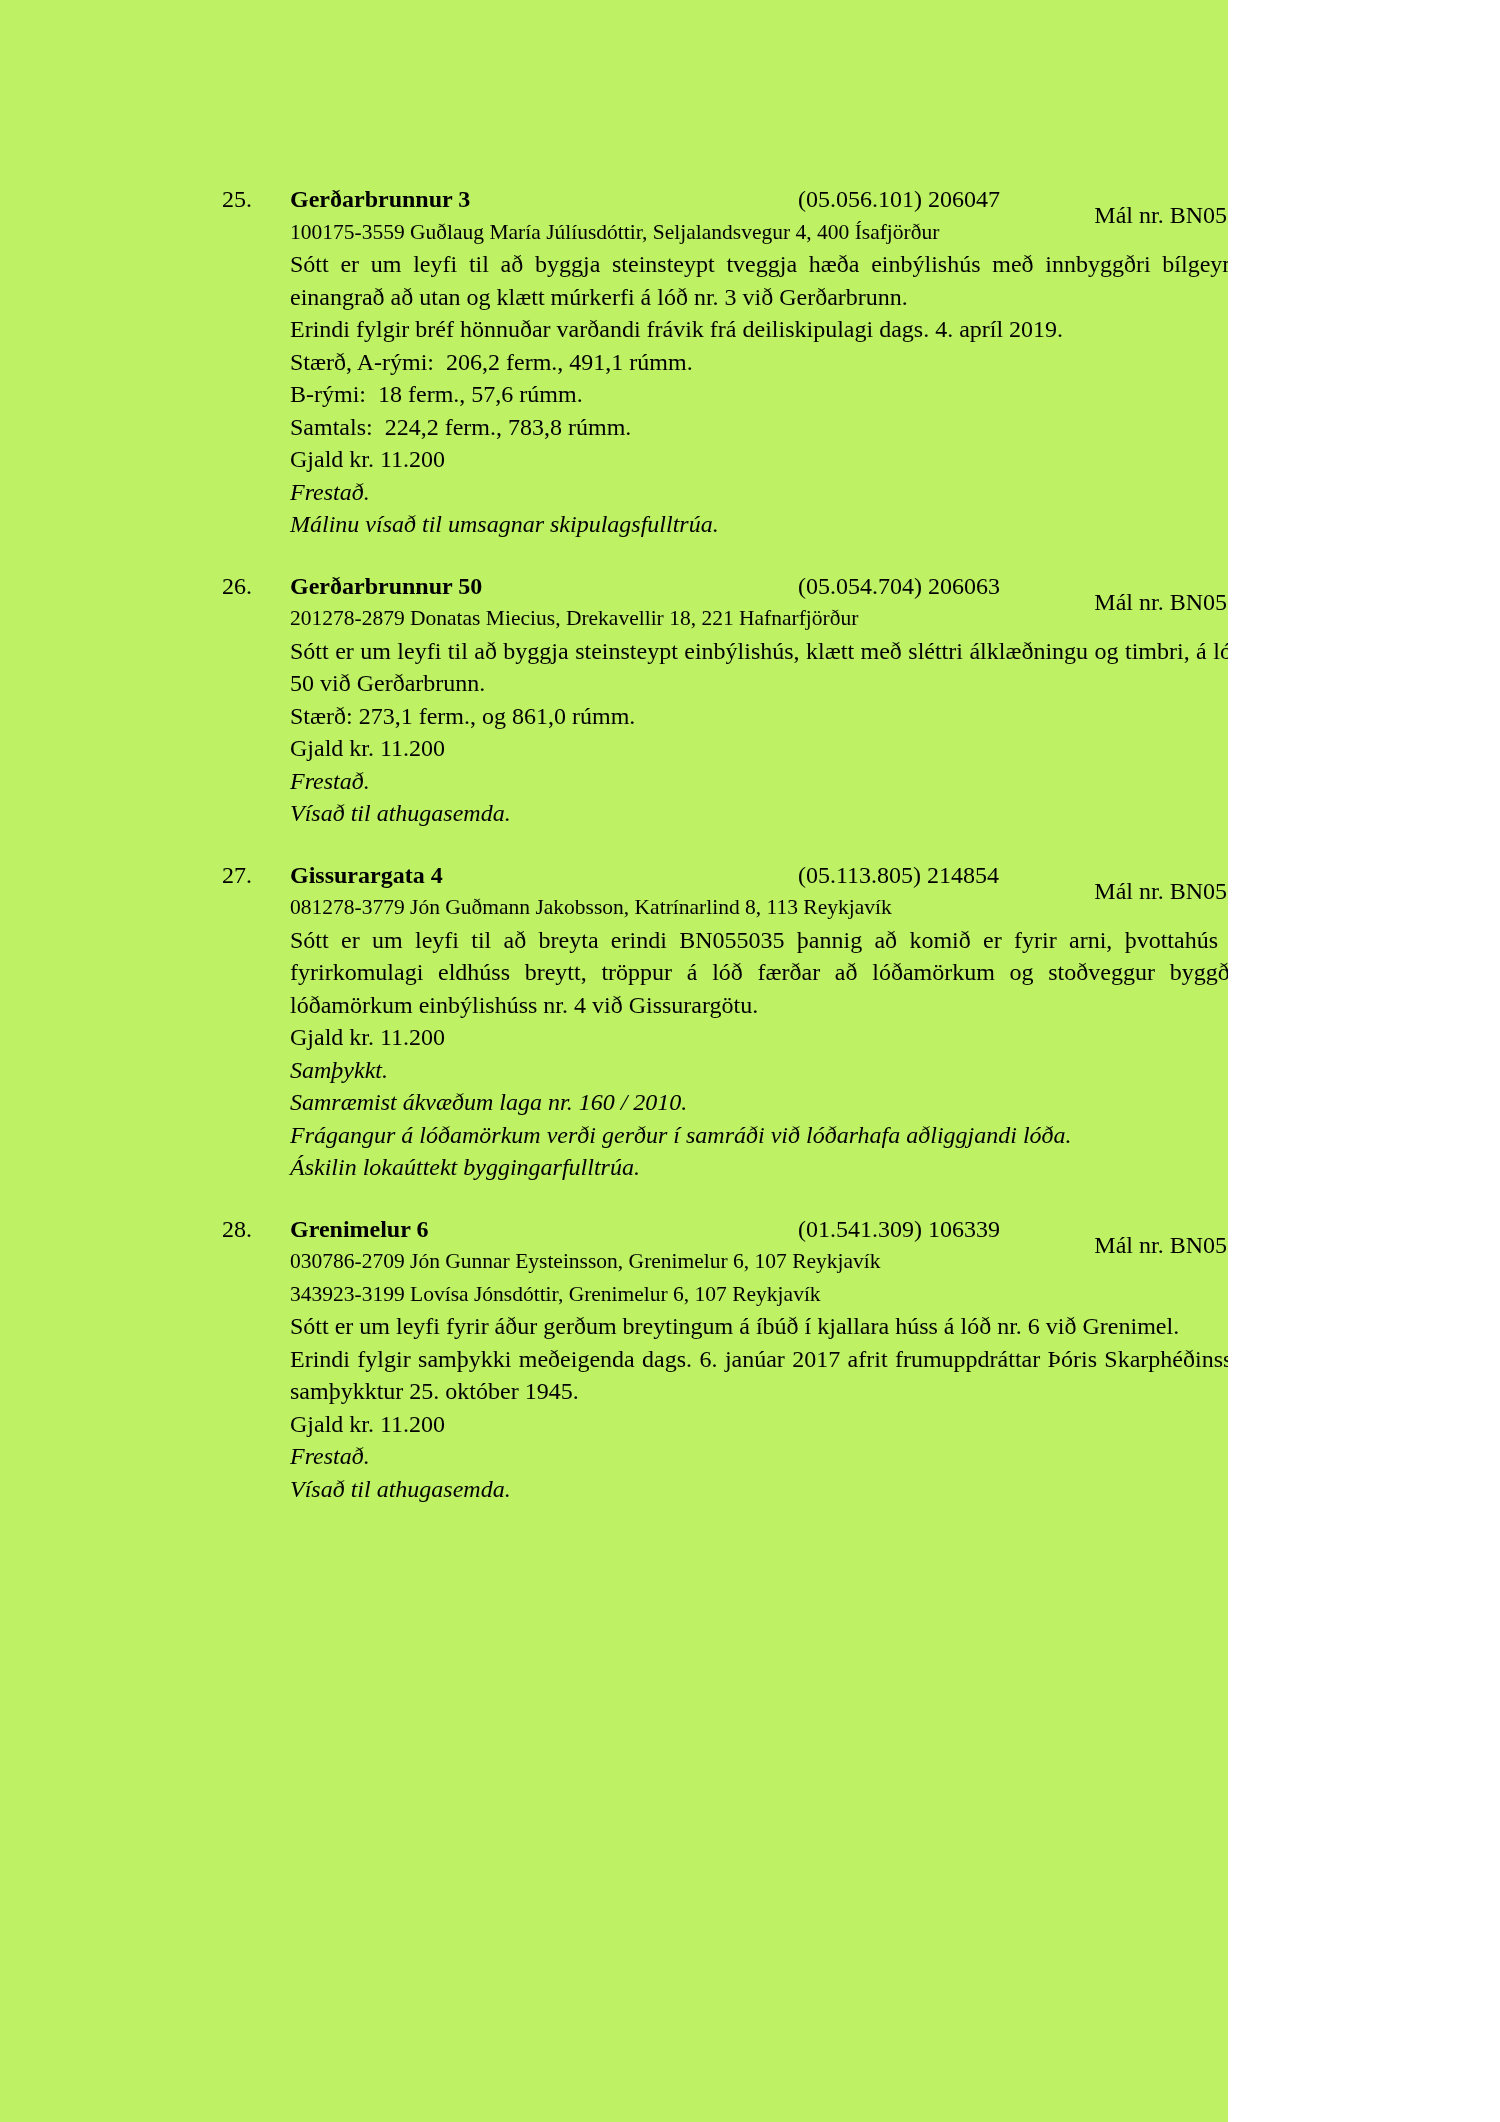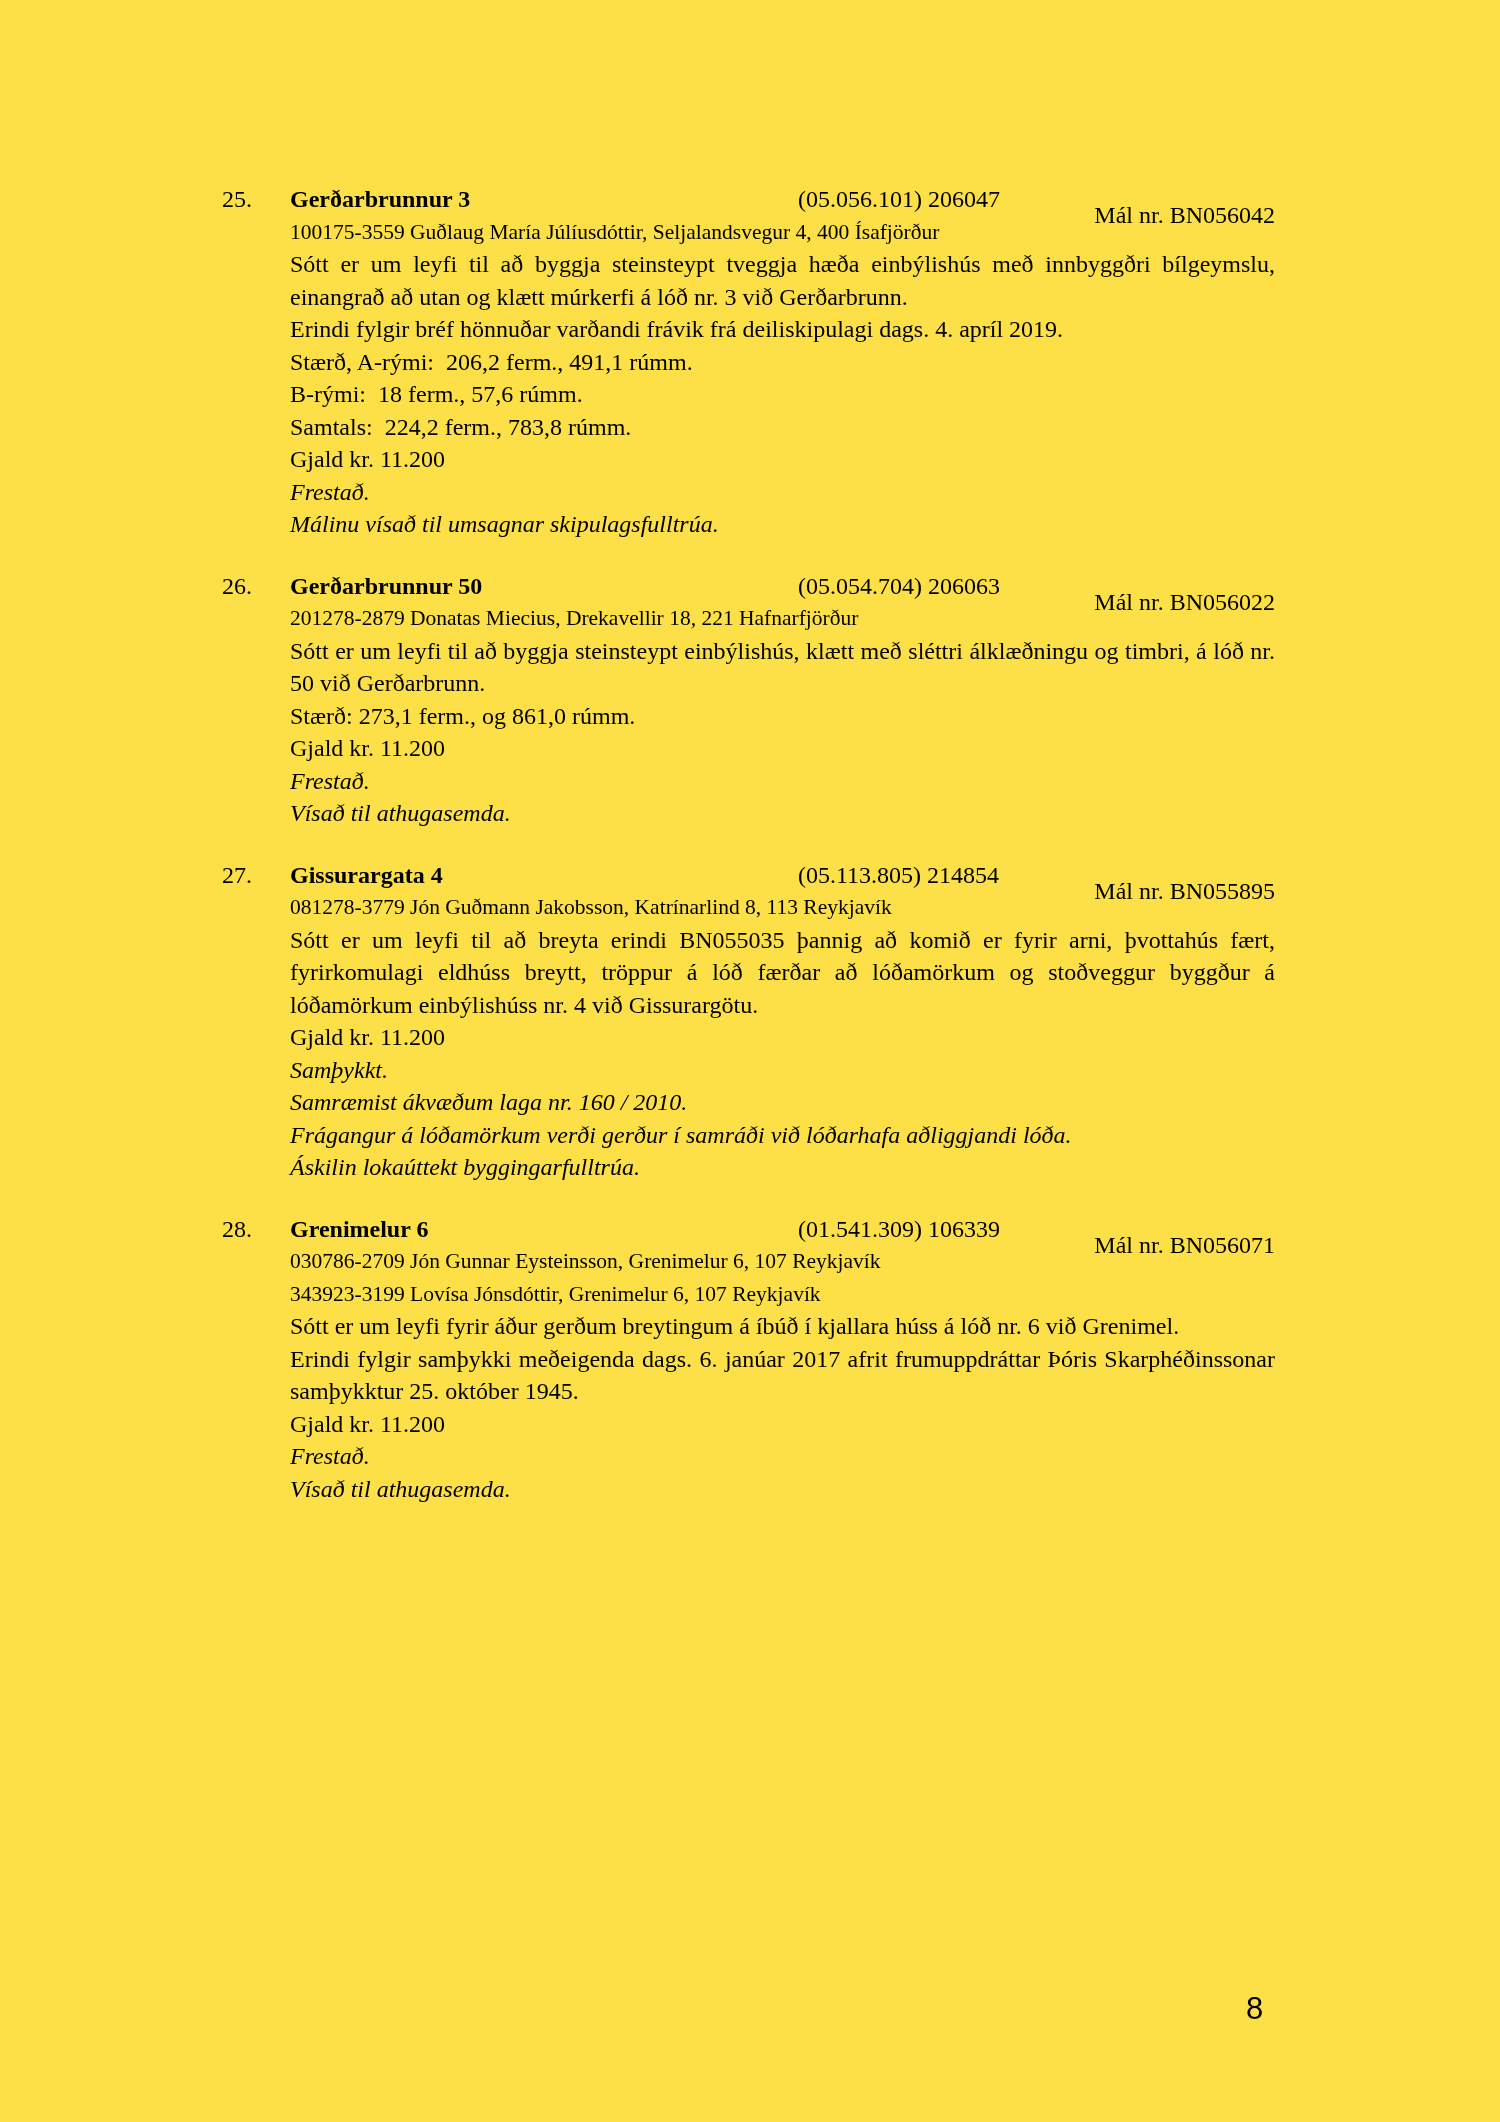--- a/index.html
+++ b/index.html
@@ -2,23 +2,23 @@
 <html lang="is"><head>
 <meta charset="utf-8">
 <style>
   html, body {
     margin: 0;
     padding: 0;
     background: #ffffff;
   }
   .page {
     position: relative;
-    width: 1500px;
+    width: 1228px;
     height: 2122px;
-    background: #fde047;
+    background: #bef264;
     color: #000000;
     font-family: "Liberation Serif", "DejaVu Serif", serif;
     overflow: hidden;
   }
   .content {
     position: absolute;
     left: 222px;
     top: 183px;
     width: 1053px;
   }

